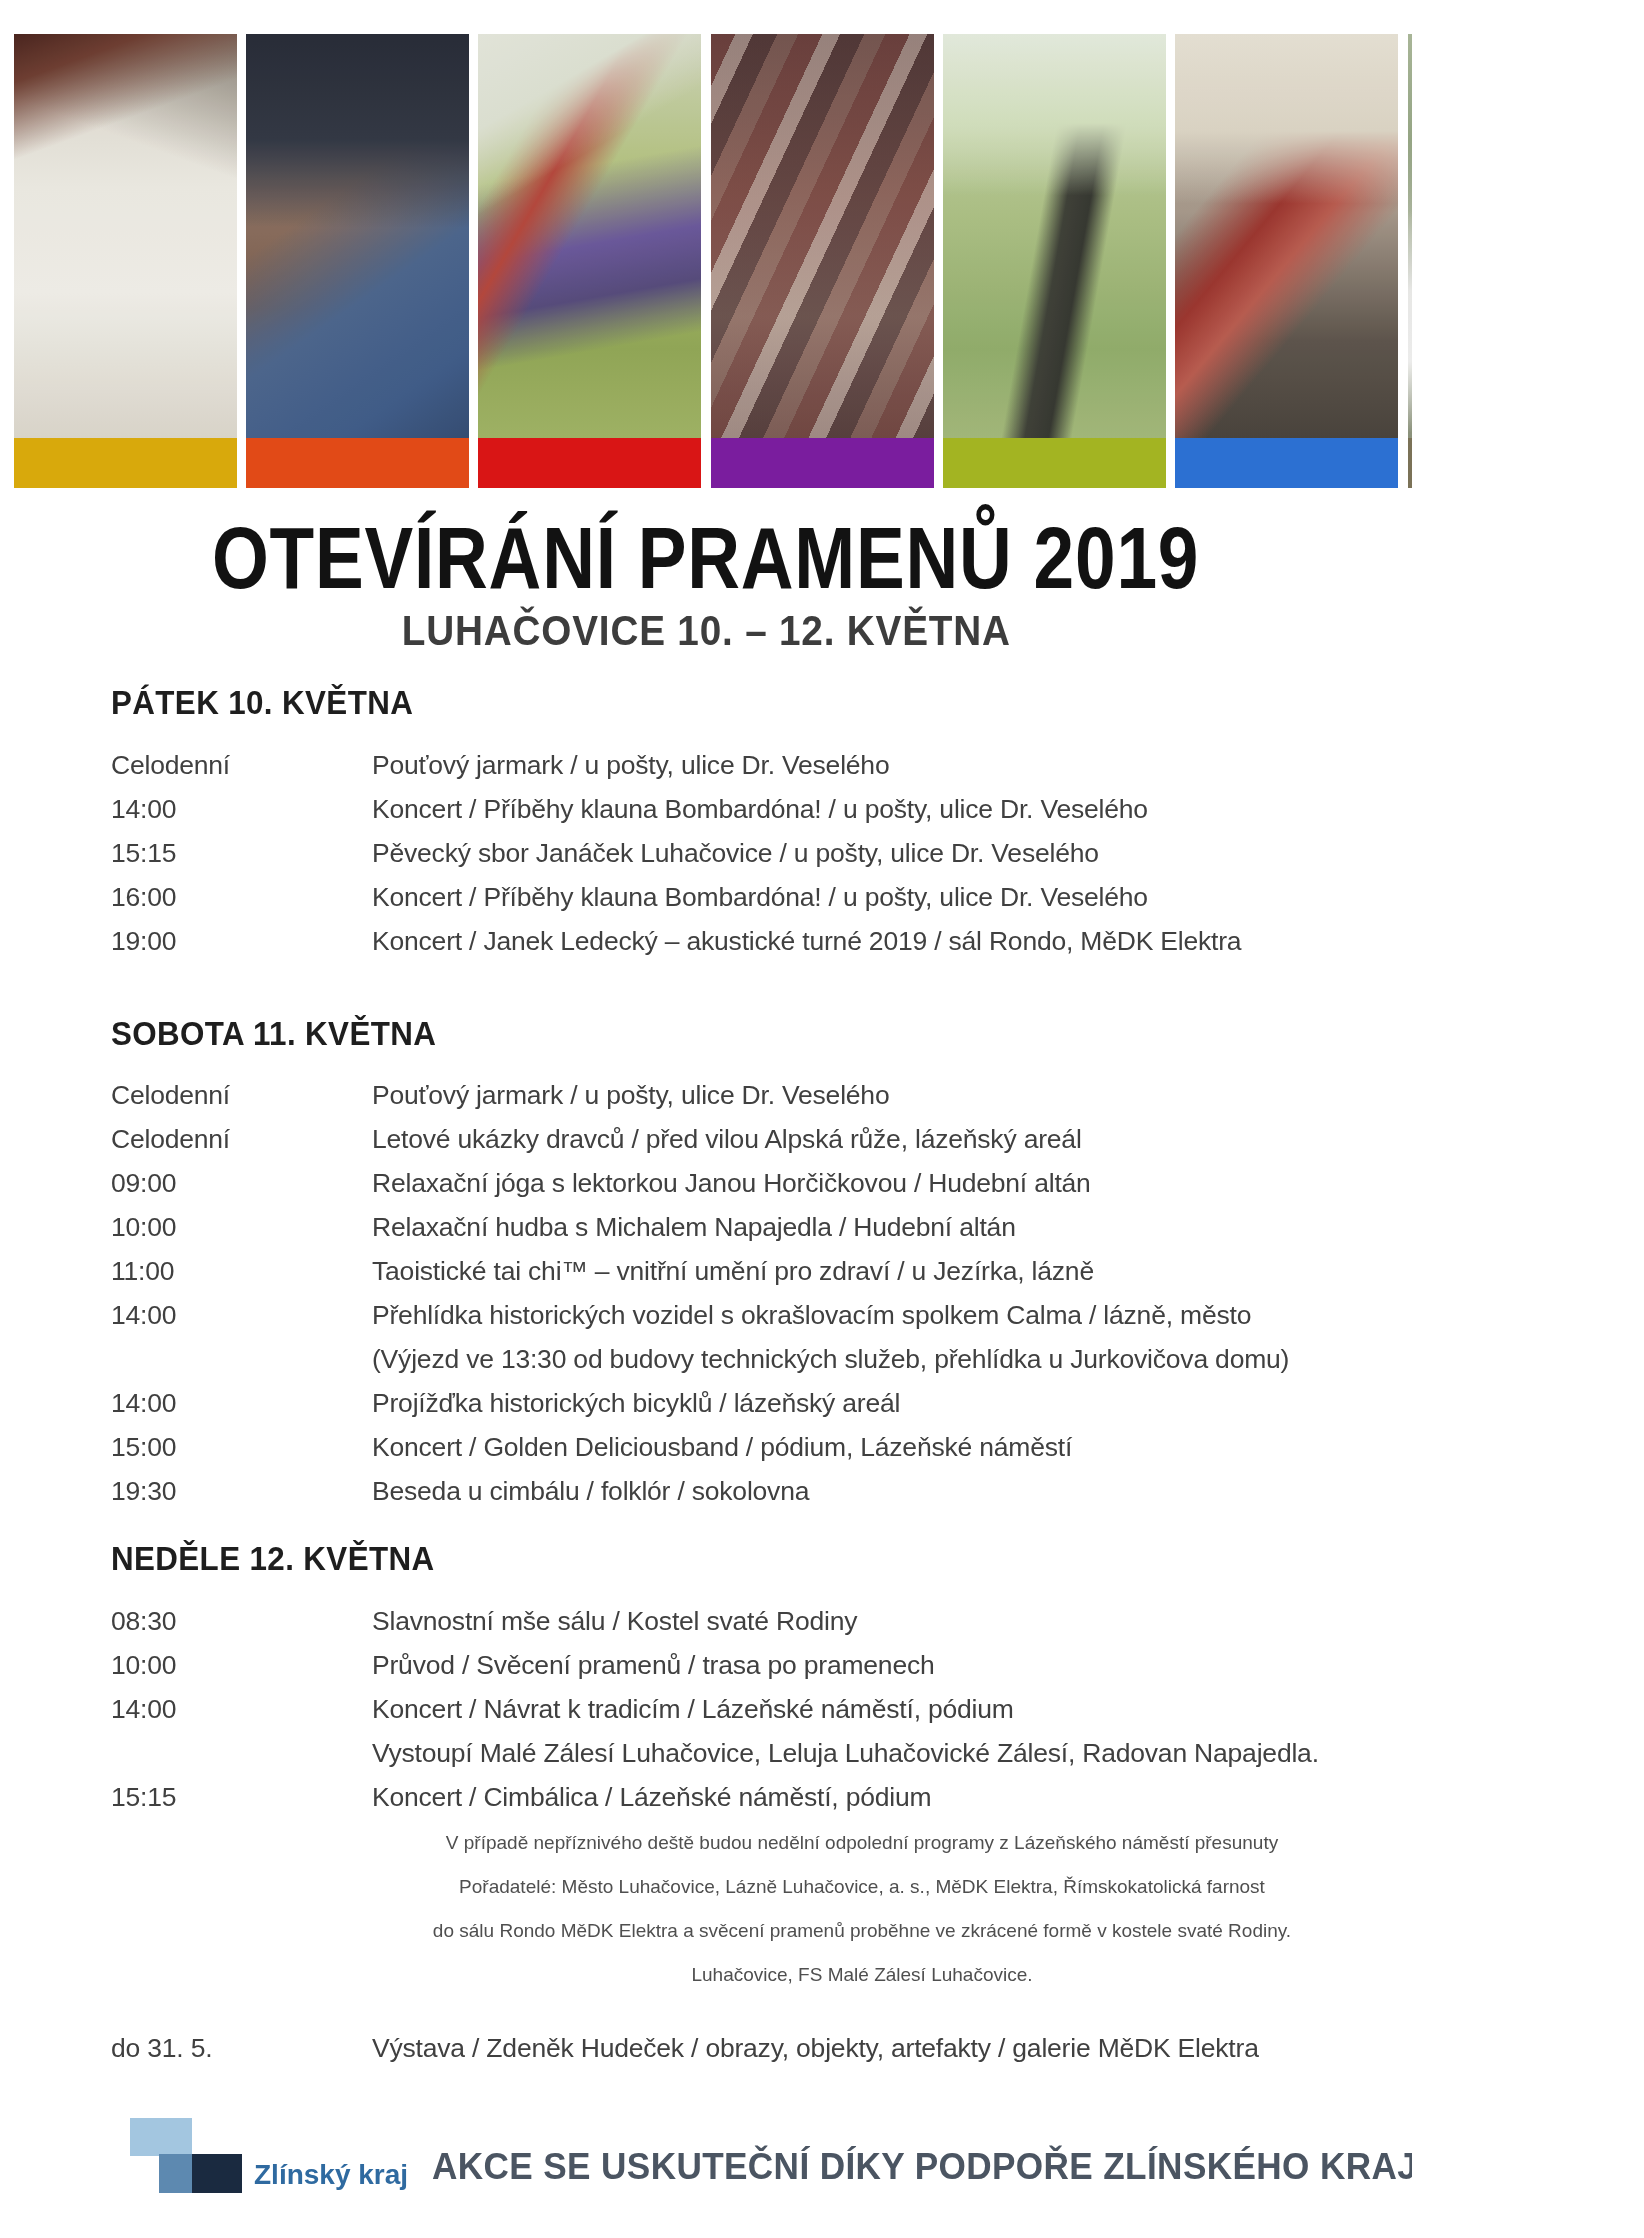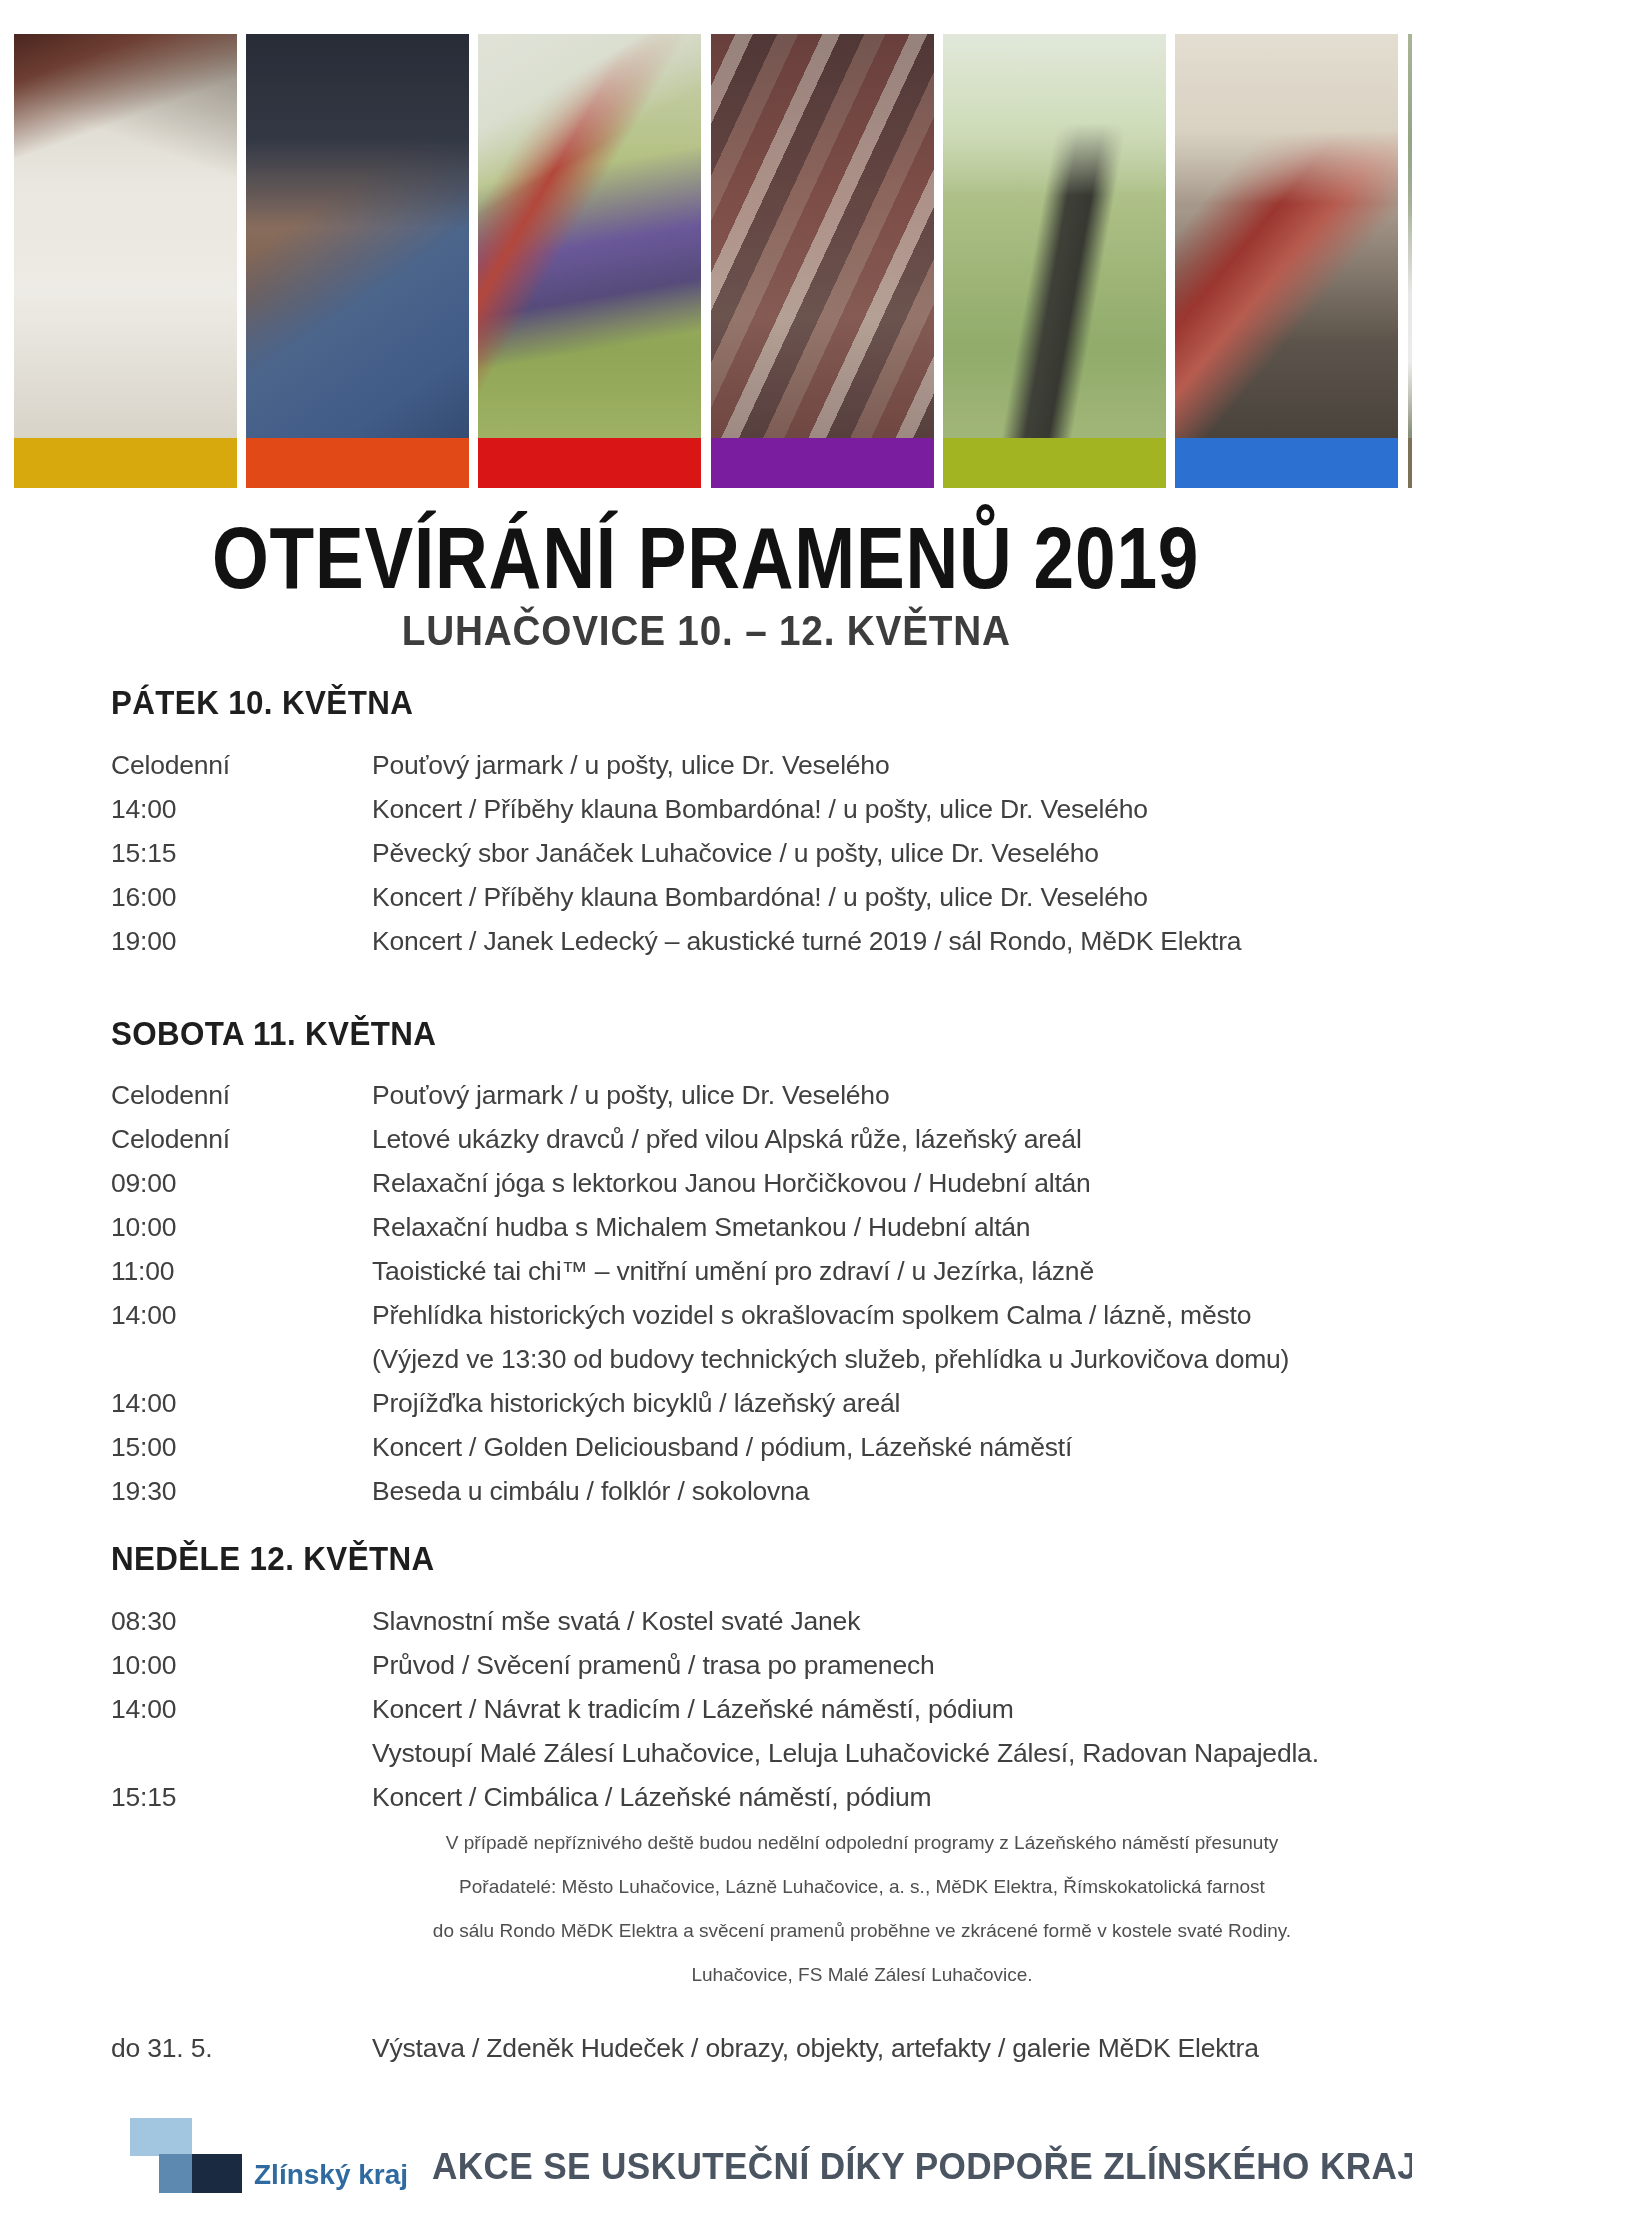--- a/index.html
+++ b/index.html
@@ -170,21 +170,21 @@
         </div>
         <div class="row">
           <div class="time">09:00</div>
           <div class="desc">
             <div class="line">Relaxační jóga s lektorkou Janou Horčičkovou / Hudební altán</div>
           </div>
         </div>
         <div class="row">
           <div class="time">10:00</div>
           <div class="desc">
-            <div class="line">Relaxační hudba s Michalem Smetankou / Hudební altán</div>
+            <div class="line">Relaxační hudba s Michalem Napajedla / Hudební altán</div>
           </div>
         </div>
         <div class="row">
           <div class="time">11:00</div>
           <div class="desc">
             <div class="line">Taoistické tai chi™ – vnitřní umění pro zdraví / u Jezírka, lázně</div>
           </div>
         </div>
         <div class="row">
           <div class="time">14:00</div>
@@ -210,21 +210,21 @@
           <div class="desc">
             <div class="line">Beseda u cimbálu / folklór / sokolovna</div>
           </div>
         </div>
       </section>
       <section class="day">
         <h2 class="day-header">NEDĚLE 12. KVĚTNA</h2>
         <div class="row">
           <div class="time">08:30</div>
           <div class="desc">
-            <div class="line">Slavnostní mše svatá / Kostel svaté Janek</div>
+            <div class="line">Slavnostní mše sálu / Kostel svaté Rodiny</div>
           </div>
         </div>
         <div class="row">
           <div class="time">10:00</div>
           <div class="desc">
             <div class="line">Průvod / Svěcení pramenů / trasa po pramenech</div>
           </div>
         </div>
         <div class="row">
           <div class="time">14:00</div>

